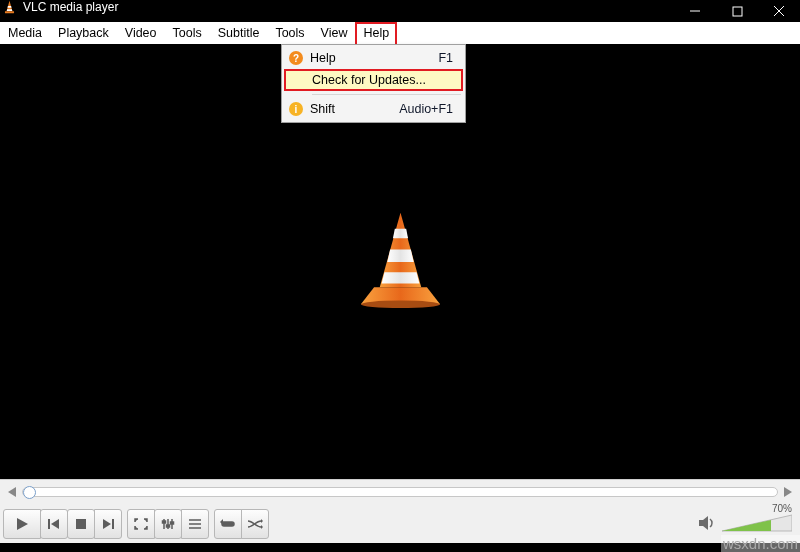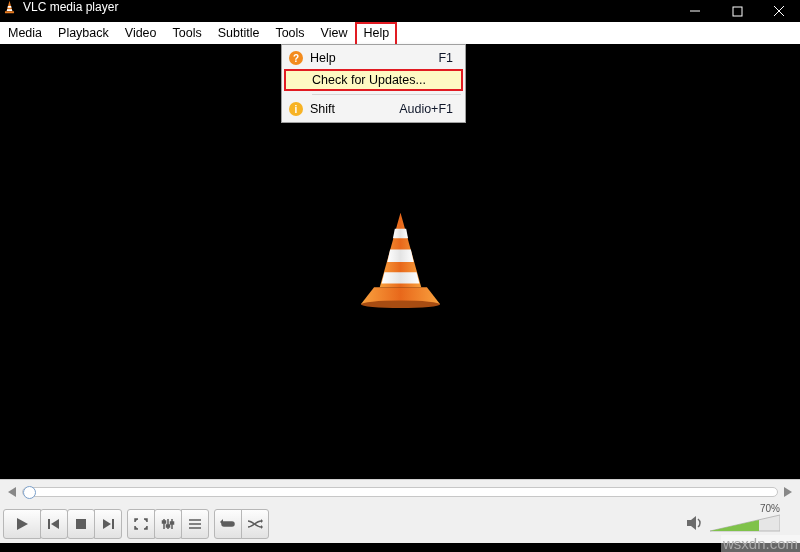--- a/index.html
+++ b/index.html
@@ -163,21 +163,21 @@
   .btn-group { display: flex; margin-right: 6px; }
   .btn-group .btn:first-child { border-radius: 3px 0 0 3px; }
   .btn-group .btn:last-child { border-radius: 0 3px 3px 0; }
   .btn svg { fill: #5d5d5d; }
   .spacer { flex: 1; }
   .vol-icon { width: 18px; height: 18px; margin: 0 6px; color: #666; }
   .vol {
     width: 70px;
     height: 22px;
     position: relative;
-    margin-right: 16px;
+    margin-right: 4px;
   }
   .vol svg { display: block; }
   .vol-pct {
     position: absolute;
     right: 0;
     top: -10px;
     font-size: 10px;
     color: #555;
   }
 

